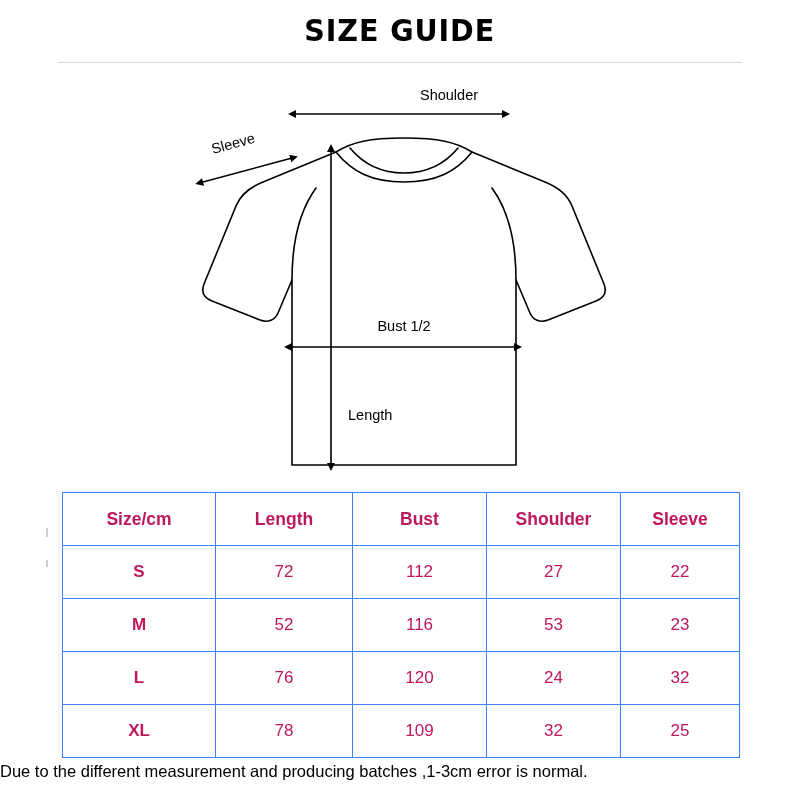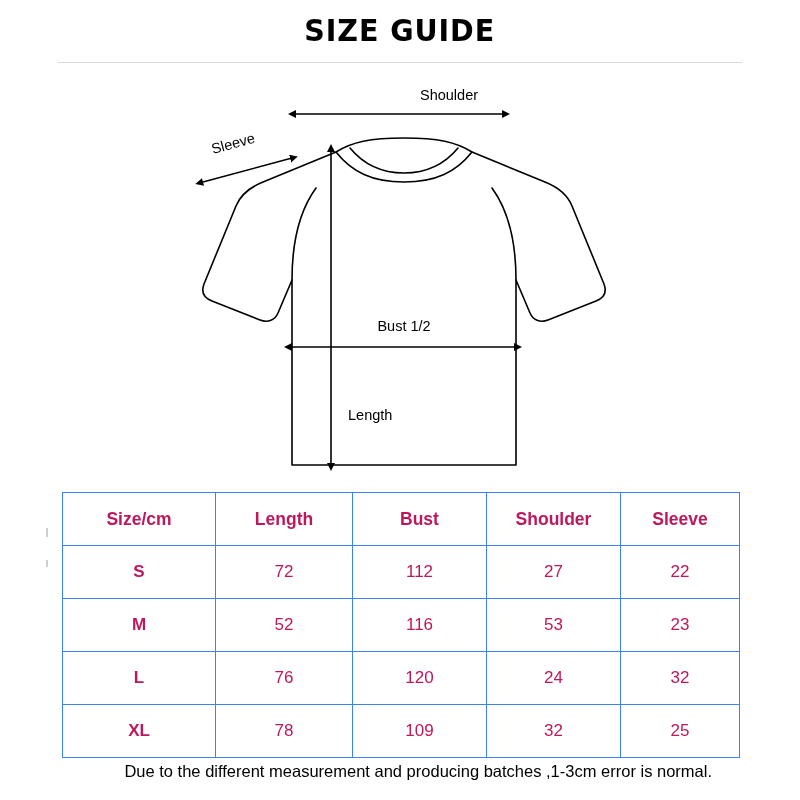--- a/index.html
+++ b/index.html
@@ -93,21 +93,21 @@
   table.size-table col.c2 { width: 134px; }
   table.size-table col.c3 { width: 134px; }
   table.size-table col.c4 { width: 119px; }
 
   
   .footnote {
     position: absolute;
     top: 762px;
     left: 0;
     width: 712px;
-    text-align: right;
+    text-align: left;
     font-size: 16.5px;
     color: #000;
   }
 
   
   .speck {
     position: absolute;
     background: #cfcfcf;
   }
 </style>

